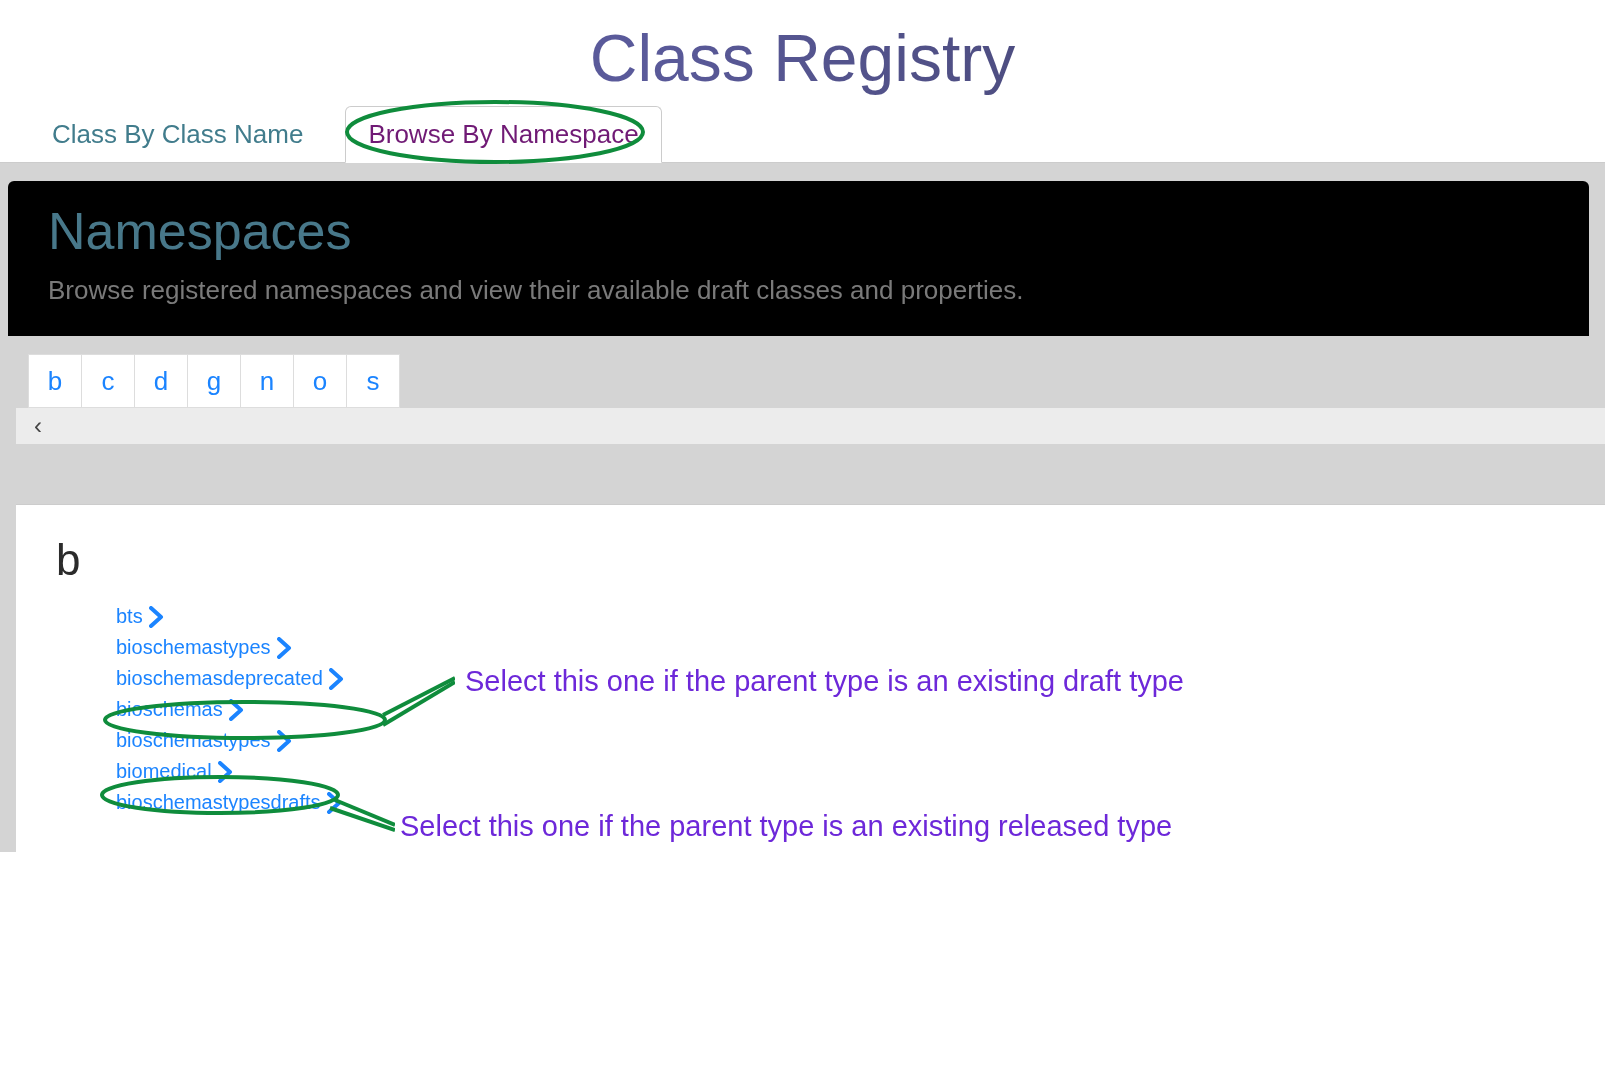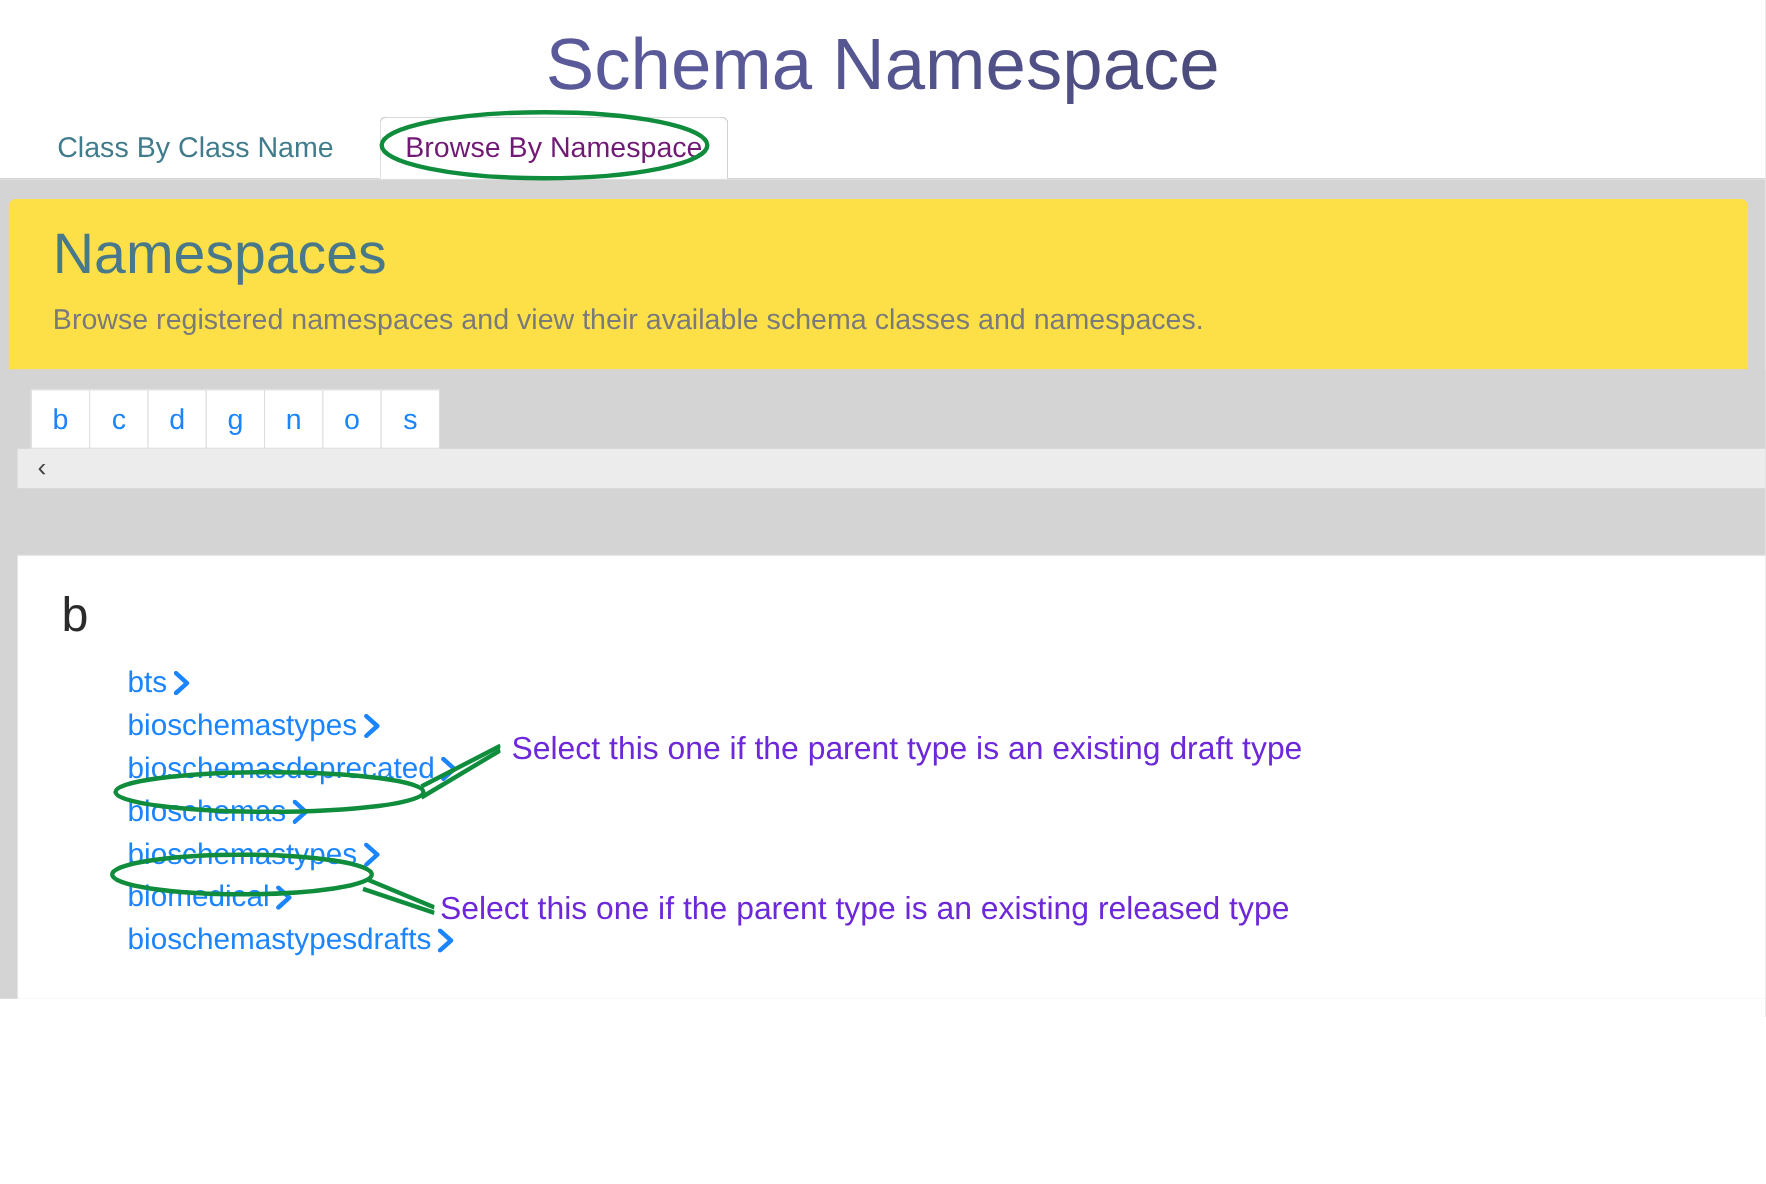--- a/index.html
+++ b/index.html
@@ -45,21 +45,21 @@
     border-radius: 6px 6px 0 0;
     margin-bottom: -1px;
     position: relative;
     margin-left: 20px;
   }
   .outer-gray {
     background: #d4d4d4;
     padding: 18px 0 0 8px;
   }
   .panel {
-    background: #fde047;
+    background: #000000;
     border-radius: 6px 6px 0 0;
     padding: 20px 40px 30px 40px;
     margin-right: 16px;
   }
   .section-title {
     font-size: 52px;
     color: #48788a;
     font-weight: 400;
     margin-bottom: 14px;
   }
@@ -112,21 +112,21 @@
   }
   .letter-head {
     font-size: 44px;
     color: #2b2b2b;
     margin-bottom: 20px;
   }
   .ns-list {
     padding-left: 60px;
   }
   .ns-item {
-    font-size: 27px;
+    font-size: 20px;
     margin-bottom: 8px;
     display: flex;
     align-items: center;
     position: relative;
   }
   .ns-link {
     color: #1b84ff;
     cursor: pointer;
   }
   .chev {
@@ -143,35 +143,35 @@
     pointer-events: none;
   }
   .ellipse {
     position: absolute;
     pointer-events: none;
   }
 </style>
 </head>
 <body>
 
-<div class="page-title">Schema Namespace</div>
+<div class="page-title">Class Registry</div>
 
 <div class="tabs">
   <div class="tab tab-inactive">Class By Class Name</div>
   <div class="tab tab-active">Browse By Namespace</div>
 </div>
 
 <svg class="ellipse" style="left:340px; top:97px; width:310px; height:70px;">
   <ellipse cx="155" cy="35" rx="148" ry="30" fill="none" stroke="#0f8c3c" stroke-width="4"></ellipse>
 </svg>
 
 <div class="outer-gray">
   <div class="panel">
     <div class="section-title">Namespaces</div>
-    <div class="section-desc">Browse registered namespaces and view their available schema classes and namespaces.</div>
+    <div class="section-desc">Browse registered namespaces and view their available draft classes and properties.</div>
   </div>
 
   <div class="alpha-bar-wrap">
     <div class="alpha-bar">
       <div class="alpha-item">b</div>
       <div class="alpha-item">c</div>
       <div class="alpha-item">d</div>
       <div class="alpha-item">g</div>
       <div class="alpha-item">n</div>
       <div class="alpha-item">o</div>

